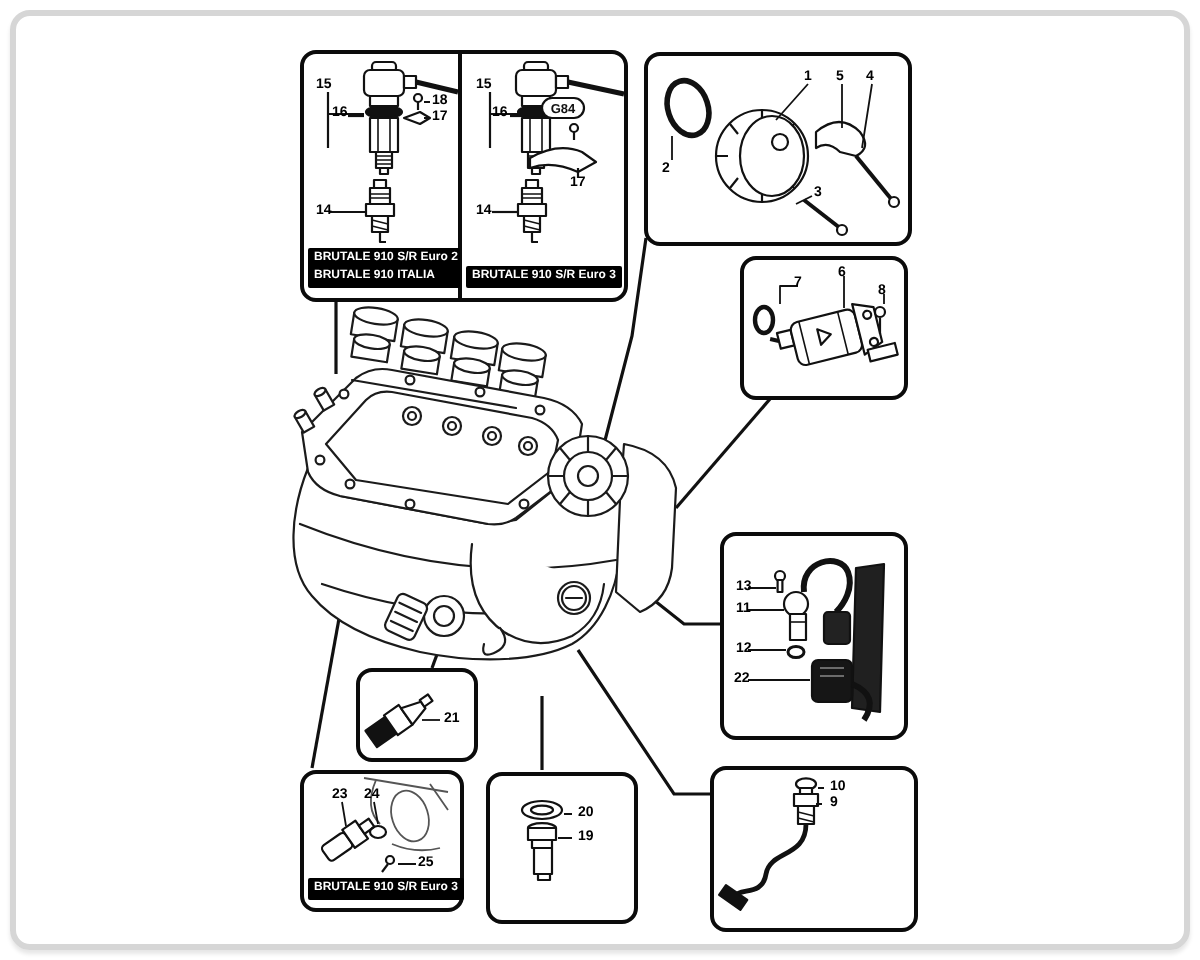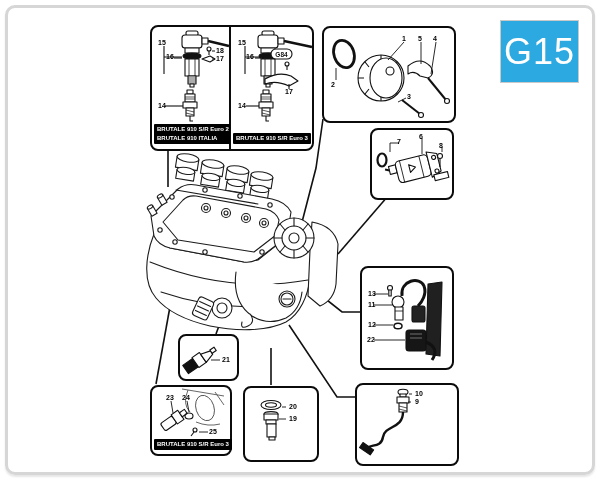--- a/index.html
+++ b/index.html
@@ -13,23 +13,20 @@
   .bar{position:absolute;background:#000;color:#fff;font-size:6px;font-weight:bold;line-height:1.5;padding:1px 3px;white-space:nowrap;z-index:4;border-radius:1px;}
   .divider{position:absolute;top:0;bottom:0;width:2px;background:#0b0b0b;}
   svg{overflow:visible;}
 </style>
 </head>
 <body>
 
 <div class="stage">
   <div class="frame"></div>
 
-  <div class="g15">
-    <span>G15</span>
-  </div>
 
   <svg class="lay" width="600" height="480" viewBox="0 0 600 480">
     <g stroke="#111" stroke-width="1.6" fill="none">
       <path d="M168,147 L168,187"></path>
       <path d="M323,119 L316,168 L301,226"></path>
       <path d="M388,196 L338,254"></path>
       <path d="M360,312 L342,312 L313,289"></path>
       <path d="M289,325 L337,397 L356,397"></path>
       <path d="M271,348 L271,385"></path>
       <path d="M223,315 L216,334"></path>

